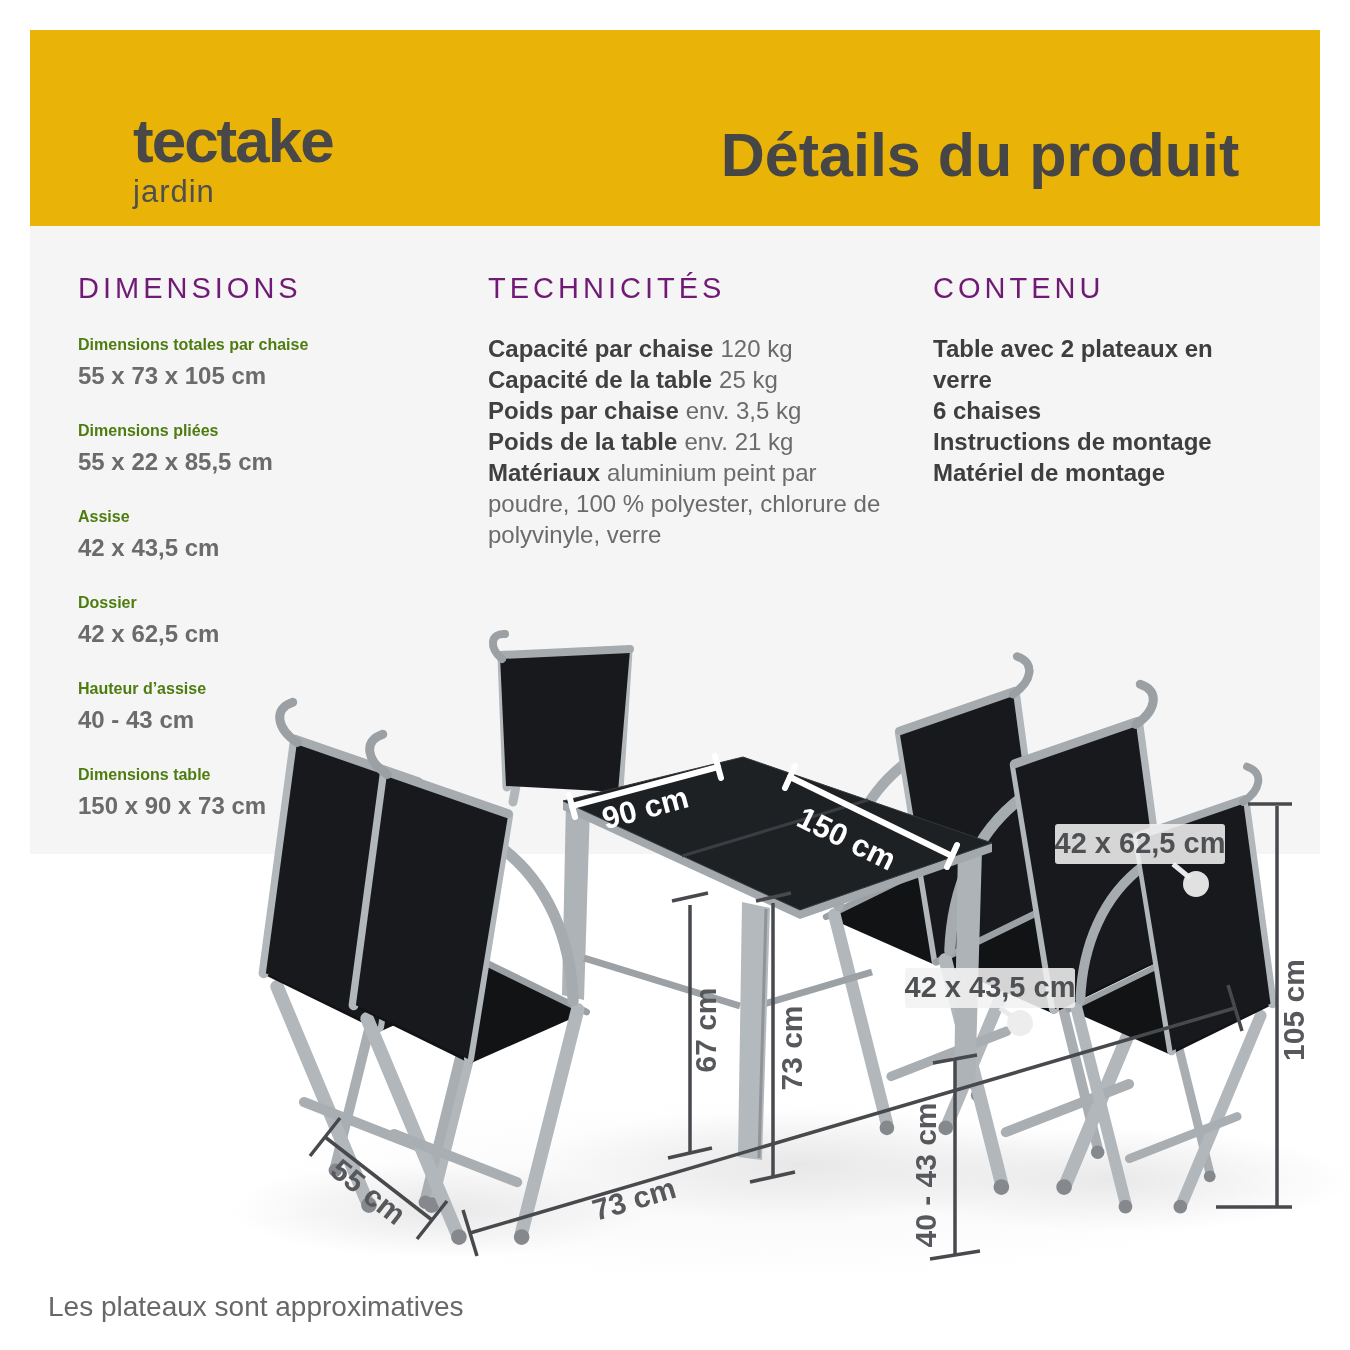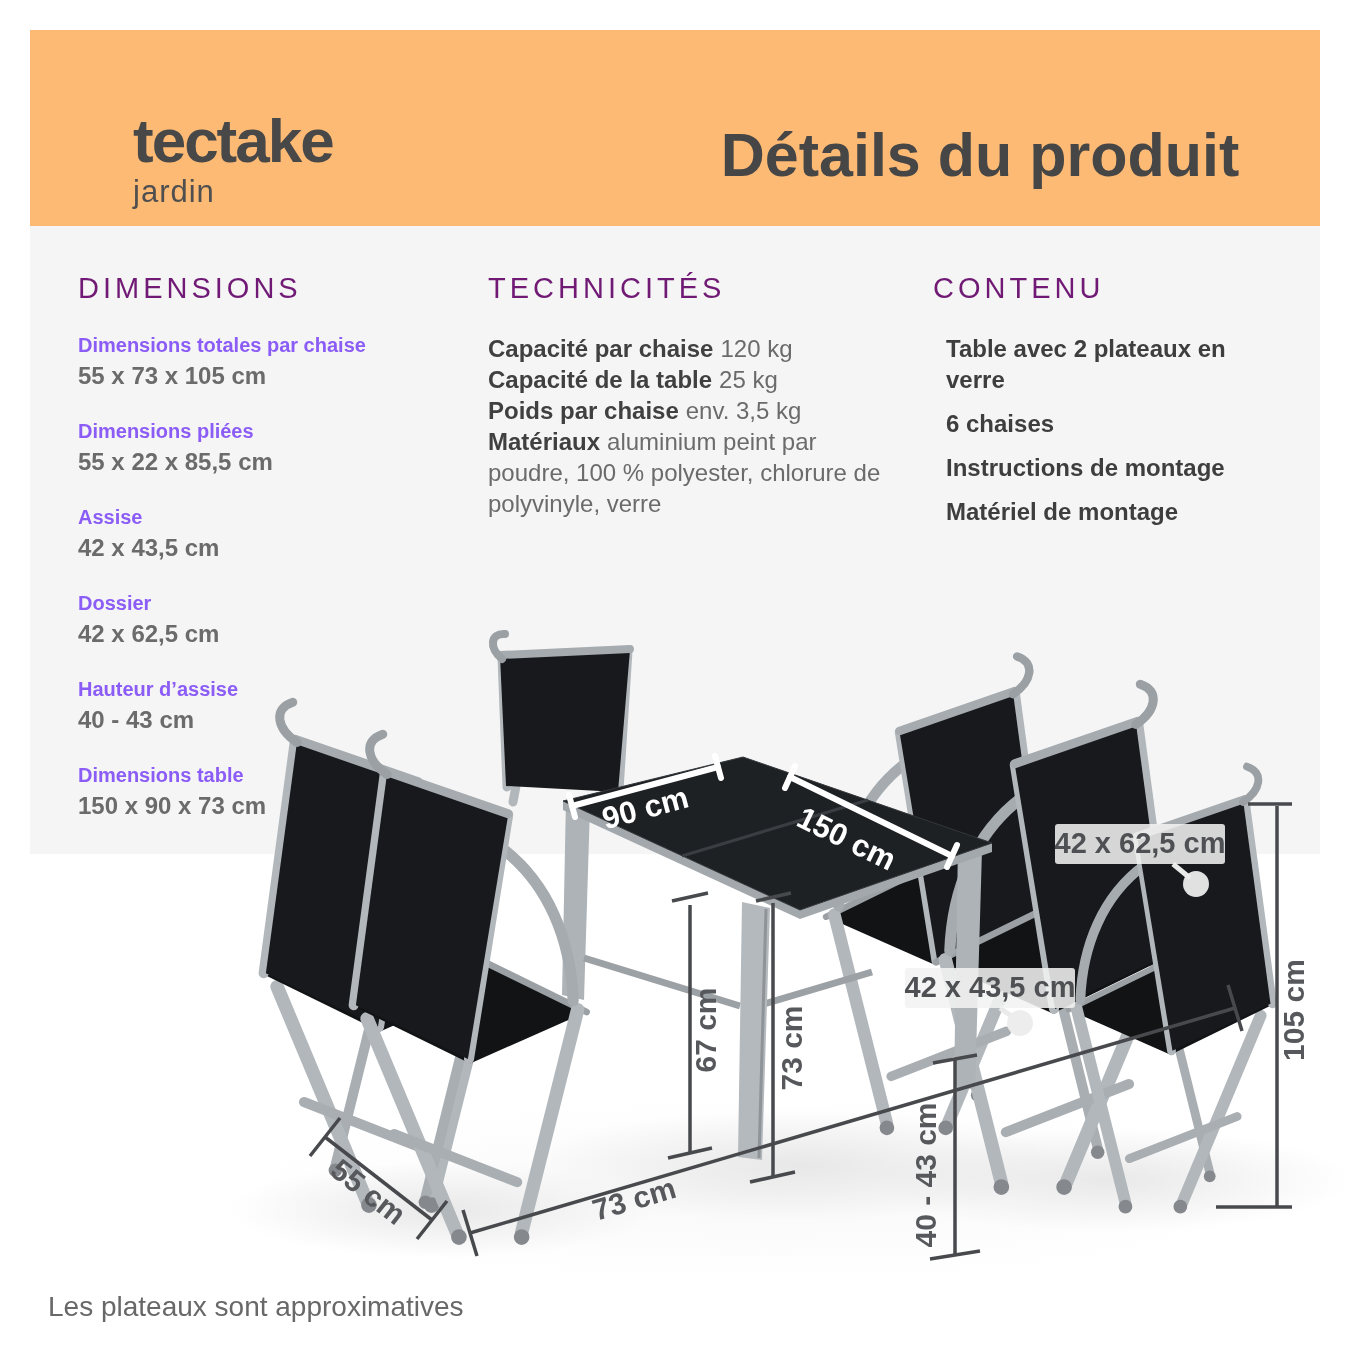--- a/index.html
+++ b/index.html
@@ -1,41 +1,41 @@
 <!DOCTYPE html>
 <html><head>
 <meta charset="utf-8">
 <style>
   html,body{margin:0;padding:0;background:#fff;}
   #page{position:relative;width:1350px;height:1350px;background:#ffffff;
         font-family:"Liberation Sans",sans-serif;overflow:hidden;}
 
   
-  .header-panel{position:absolute;left:30px;top:30px;width:1290px;height:196px;background:#fdba74;}
+  .header-panel{position:absolute;left:30px;top:30px;width:1290px;height:196px;background:#eab308;}
   .logo{position:absolute;left:103px;top:80px;width:262px;}
   .logo-main{font-size:62px;font-weight:700;color:#484848;letter-spacing:-2px;line-height:1;}
   .logo-sub{font-size:31px;font-weight:400;color:#4f4f4f;margin-top:2px;letter-spacing:1px;}
   .page-title{position:absolute;left:600px;top:90px;width:700px;text-align:center;
               font-size:61px;font-weight:700;color:#464646;}
 
   
   .content-panel{position:absolute;left:30px;top:226px;width:1290px;height:628px;background:#f5f5f5;}
   .col{position:absolute;top:272px;}
   .col-dimensions{left:78px;width:380px;}
   .col-technicites{left:488px;width:410px;}
   .col-contenu{left:933px;width:330px;}
   .col-heading{font-size:29px;font-weight:400;letter-spacing:4px;color:#701a75;}
   .dim-item{margin-top:25px;}
   .dim-item:first-of-type{margin-top:28px;}
-  .dim-label{font-size:20px;font-weight:700;color:#8b5cf6;line-height:30px;}
+  .dim-label{font-size:16px;font-weight:700;color:#4d7c0f;line-height:30px;}
   .dim-value{font-size:24px;font-weight:700;color:#6b6b6b;line-height:30px;margin-top:1px;}
   .spec-lines{margin-top:28px;font-size:24px;line-height:31px;color:#6b6b6b;}
   .spec-label{font-weight:700;color:#404040;margin-right:7px;}
   .content-lines{margin-top:28px;font-size:24px;line-height:31px;font-weight:700;color:#3e3e3e;}
-  .content-line{margin:13px;}
+  .content-line{margin:0;}
 
   
   .footer-note{position:absolute;left:48px;top:1291px;font-size:28px;color:#686868;}
 
   
   .scene{position:absolute;left:0;top:600px;width:1350px;height:700px;}
   .tube{stroke:#b2b7bb;stroke-width:12;fill:none;stroke-linecap:round;}
   .tube--thin{stroke:#a9aeb2;stroke-width:9;}
   .tube--bar{stroke:#9aa0a4;stroke-width:6;}
   .tube--arm{stroke:#a6abaf;stroke-width:10;}
@@ -97,20 +97,21 @@
       <div class="dim-value">150 x 90 x 73 cm</div>
     </div>
   </div>
 
   <div class="col col-technicites">
     <div class="col-heading">TECHNICITÉS</div>
     <div class="spec-lines">
       <div><span class="spec-label">Capacité par chaise</span><span>120 kg</span></div>
       <div><span class="spec-label">Capacité de la table</span><span>25 kg</span></div>
       <div><span class="spec-label">Poids par chaise</span><span>env. 3,5 kg</span></div>
+      <div><span class="spec-label">Poids de la table</span><span>env. 21 kg</span></div>
       <div><span class="spec-label">Matériaux</span><span>aluminium peint par poudre, 100 % polyester, chlorure de polyvinyle, verre</span></div>
     </div>
   </div>
 
   <div class="col col-contenu">
     <div class="col-heading">CONTENU</div>
     <div class="content-lines">
       <p class="content-line">Table avec 2 plateaux en verre</p>
       <p class="content-line">6 chaises</p>
       <p class="content-line">Instructions de montage</p>

